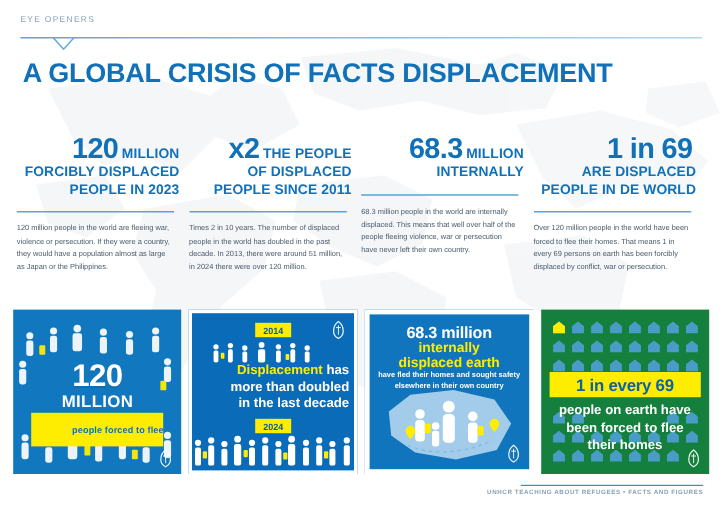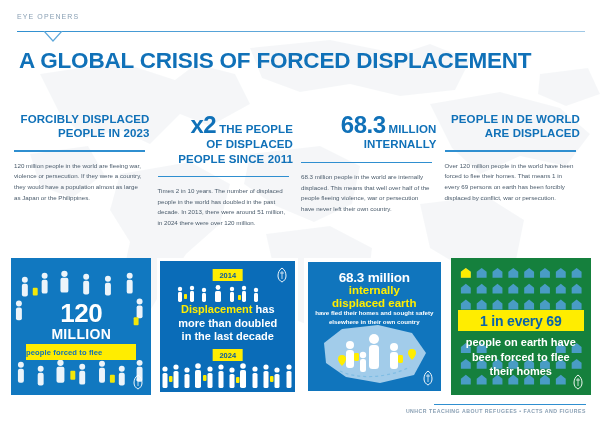--- a/index.html
+++ b/index.html
@@ -81,35 +81,35 @@
   .c1 .big{
     position:absolute;left:0;right:0;top:40px;text-align:center;
     font-size:26px;font-weight:bold;color:#fff;letter-spacing:-0.5px;
     text-shadow:0 1px 0 rgba(0,0,0,.08);
   }
   .c1 .mid{
     position:absolute;left:0;right:0;top:68px;text-align:center;
     font-size:14px;font-weight:bold;color:#fff;letter-spacing:.3px;
   }
   .c1 .band{
-    position:absolute;left:15px;right:15px;top:86px;height:16px;
-    background:#ffed00;display:flex;align-items:center;justify-content:flex-start;
+    position:absolute;left:15px;right:15px;top:86px;height:28px;
+    background:#ffed00;display:flex;align-items:center;justify-content:flex-end;
   }
   .c1 .band span{font-size:7.6px;font-weight:bold;color:#1071b8;letter-spacing:.1px;}
 
   
   .c2{background:#0a6cb8;border:3px solid #fff;}
   .c2 .yr{
     position:absolute;background:#ffed00;color:#0a5a9e;font-weight:bold;
     font-size:7.5px;padding:1.5px 7px;left:50%;transform:translateX(-50%);
   }
   .c2 .yr-top{top:8px;}
   .c2 .yr-bot{top:88px;}
   .c2 .hl{
-    position:absolute;left:4px;right:4px;top:42px;text-align:center;
+    position:absolute;left:4px;right:4px;top:42px;text-align:right;
     font-size:11px;font-weight:bold;line-height:1.24;color:#fff;
   }
   .c2 .hl .y{color:#ffed00;}
 
   
   .c3{background:#1075bd;border:4px solid #fff;}
   .c3 .t1{
     position:absolute;left:0;right:0;top:8px;text-align:center;
     font-size:13.5px;font-weight:bold;color:#fff;letter-spacing:-0.2px;
   }
@@ -172,25 +172,28 @@
     </svg>
   </div>
 
   <div class="eyebrow">EYE OPENERS</div>
   <div class="rule"></div>
   <div class="rule-notch">
     <svg width="20" height="11" viewBox="0 0 20 11">
         <path d="M1 0 L10 10 L19 0" fill="none" stroke="#5ea8da" stroke-width="1.2"></path>
       </svg>
   </div>
-  <div class="title">A GLOBAL CRISIS OF FORCED DISPLACEMENT</div>
+  <div class="title">A GLOBAL CRISIS OF FACTS DISPLACEMENT</div>
 
   <div class="stats">
 
     <div class="stat">
+      <div class="stat-head">
+        <span class="stat-big">120</span><span class="stat-unit">MILLION</span>
+      </div>
       <div class="stat-sub">FORCIBLY DISPLACED</div>
       <div class="stat-sub">PEOPLE IN 2023</div>
       <div class="stat-rule"></div>
       <div class="stat-body">120 million people in the world are fleeing war, violence or persecution. If they were a country, they would have a population almost as large as Japan or the Philippines.</div>
     </div>
 
     <div class="stat">
       <div class="stat-head">
         <span class="stat-big">x2</span><span class="stat-unit">THE PEOPLE</span>
       </div>
@@ -203,22 +206,25 @@
     <div class="stat">
       <div class="stat-head">
         <span class="stat-big">68.3</span><span class="stat-unit">MILLION</span>
       </div>
       <div class="stat-sub">INTERNALLY</div>
       <div class="stat-rule"></div>
       <div class="stat-body">68.3 million people in the world are internally displaced. This means that well over half of the people fleeing violence, war or persecution have never left their own country.</div>
     </div>
 
     <div class="stat">
+      <div class="stat-head">
+        <span class="stat-big">1 in 69</span><span class="stat-unit"></span>
+      </div>
+      <div class="stat-sub">ARE DISPLACED</div>
       <div class="stat-sub">PEOPLE IN DE WORLD</div>
-      <div class="stat-sub">ARE DISPLACED</div>
       <div class="stat-rule"></div>
       <div class="stat-body">Over 120 million people in the world have been forced to flee their homes. That means 1 in every 69 persons on earth has been forcibly displaced by conflict, war or persecution.</div>
     </div>
 
   </div>
 
   <div class="cards">
 
     <div class="card c1">
       <svg class="house-grid" viewBox="0 0 142 137">

